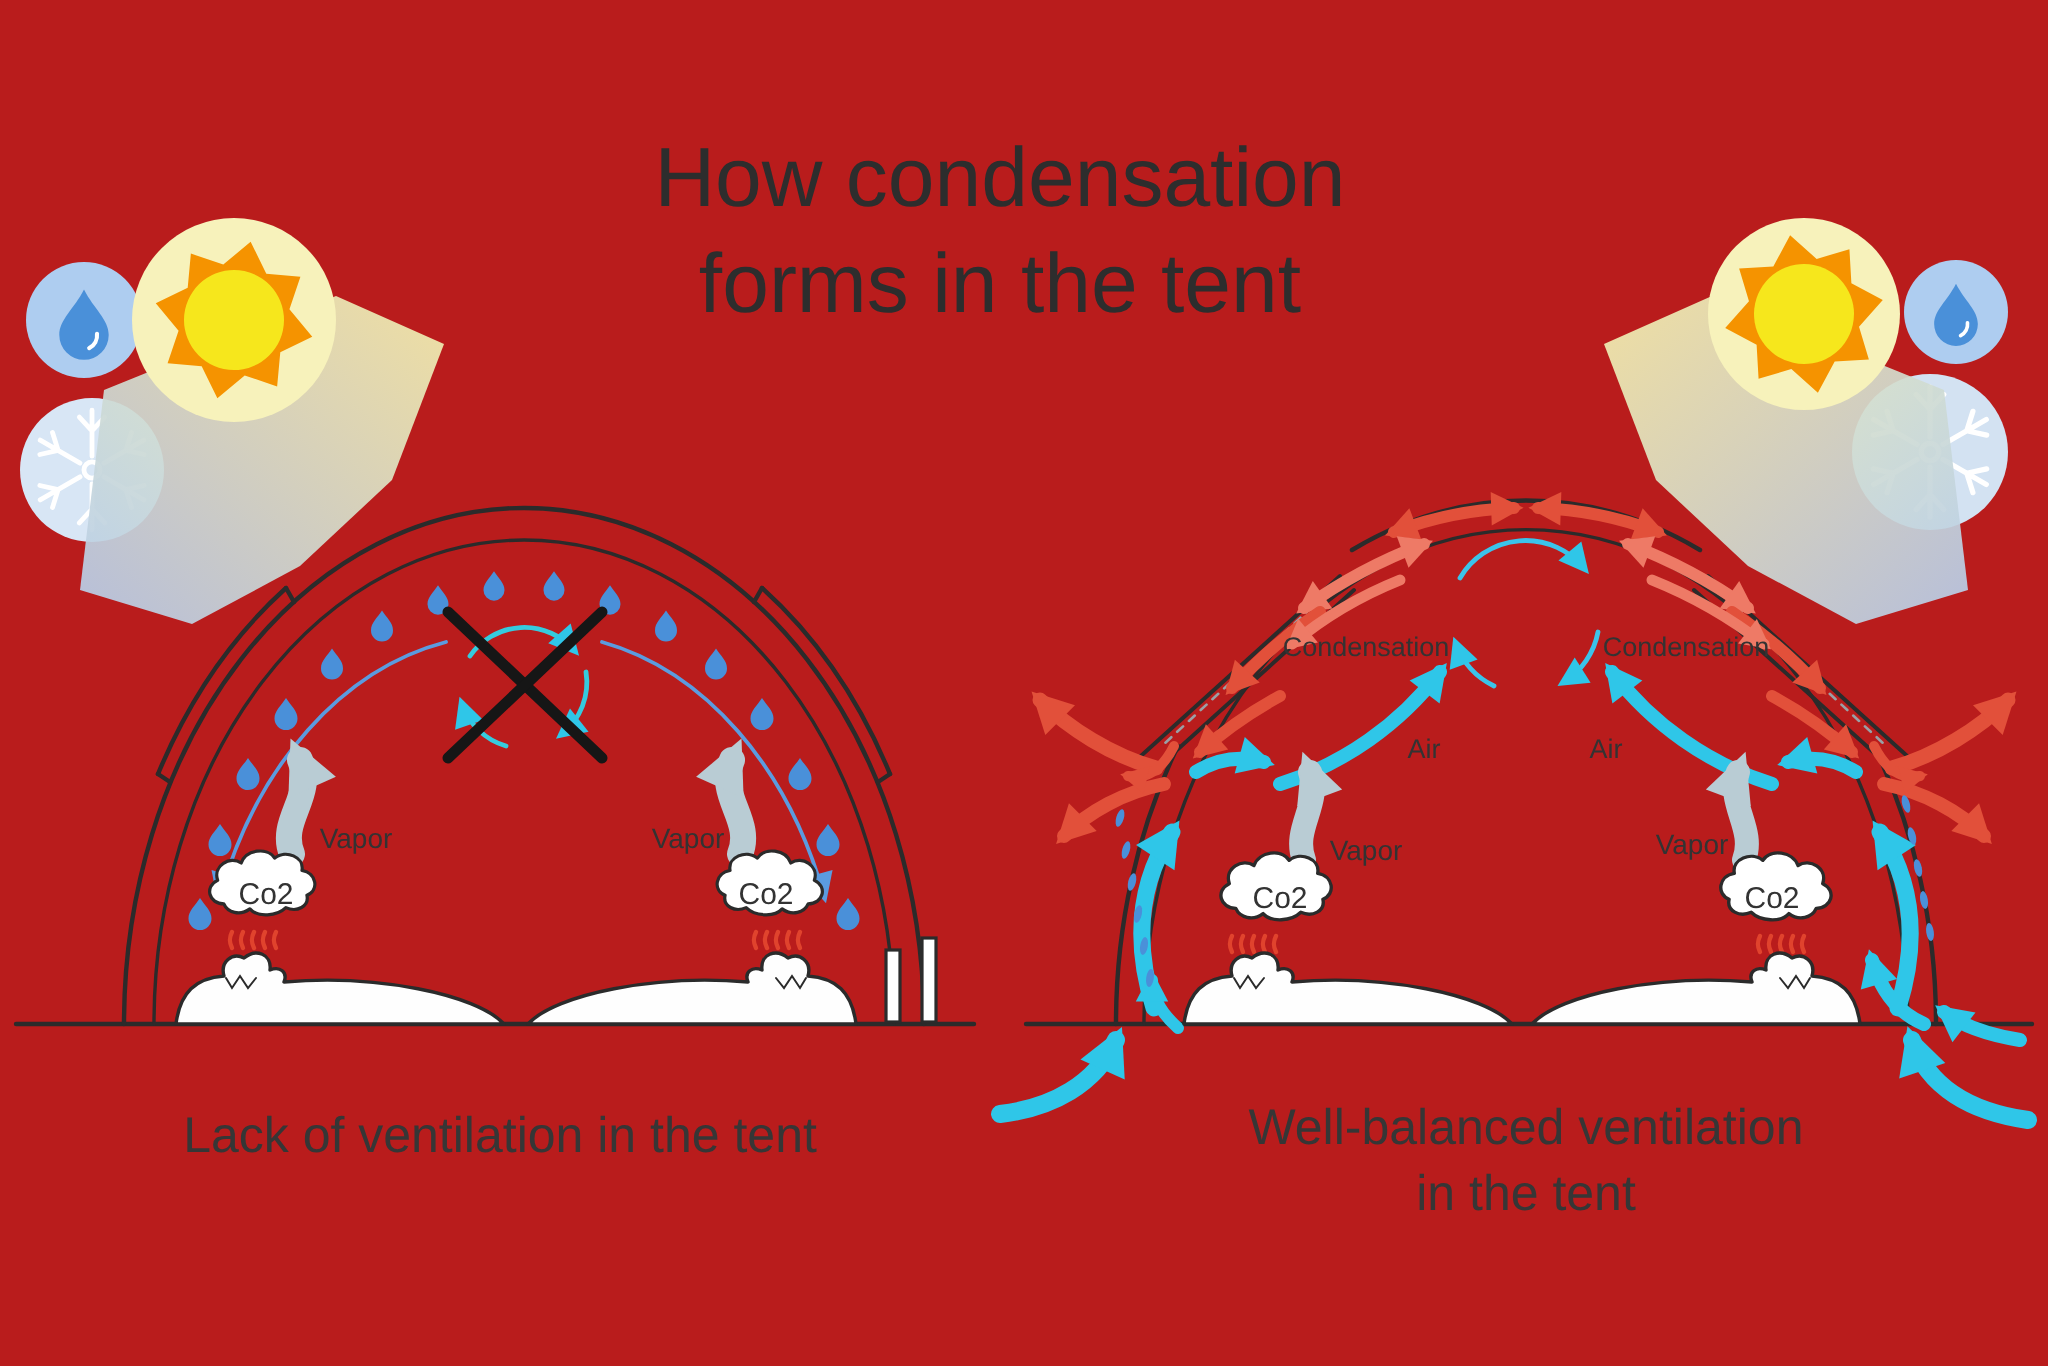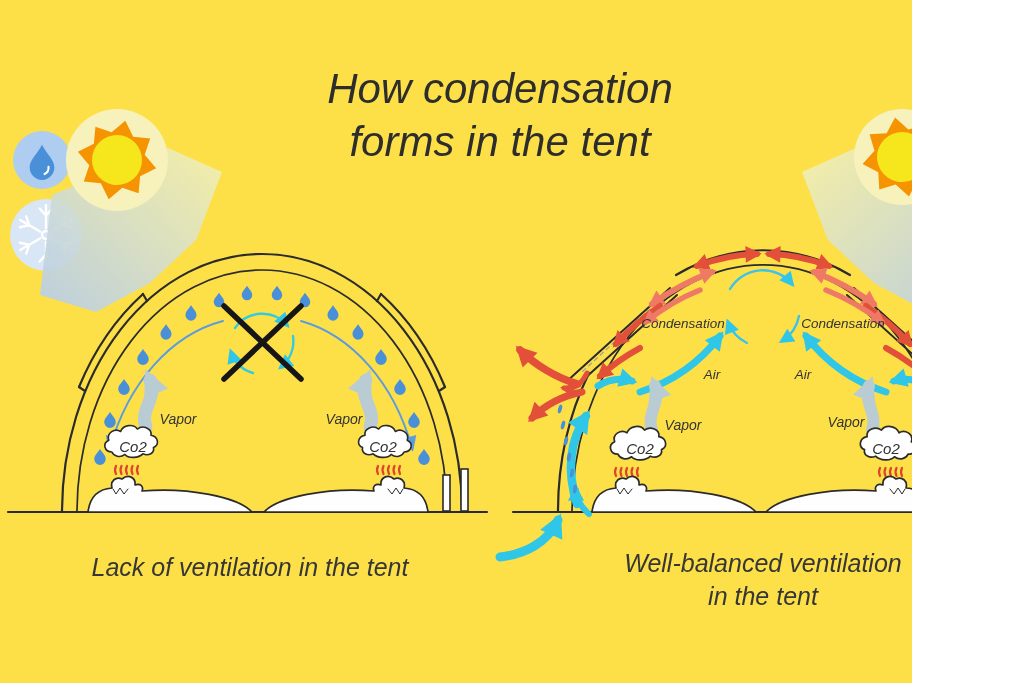--- a/index.html
+++ b/index.html
@@ -1,17 +1,17 @@
 <!DOCTYPE html>
 <html><head>
 <meta charset="utf-8">
 <style>
   html,body{margin:0;padding:0;background:#ffffff;}
-  .canvas{position:relative;width:912px;height:683px;background:#fde047;overflow:hidden;
-          font-family:"Liberation Sans",sans-serif;font-style:italic;}
+  .canvas{position:relative;width:1024px;height:683px;background:#b91c1c;overflow:hidden;
+          font-family:"Liberation Sans",sans-serif;}
   svg{position:absolute;left:0;top:0;}
   svg text{font-family:"Liberation Sans",sans-serif;fill:#333333;}
   .title-line{font-size:42px;font-weight:500;fill:#2d2d2d;}
   .caption{font-size:25px;fill:#363636;}
   .lbl{font-size:13.5px;}
   .lbl-vapor{font-size:14px;}
   .lbl-co2{font-size:15px;}
 </style>
 </head>
 <body>

